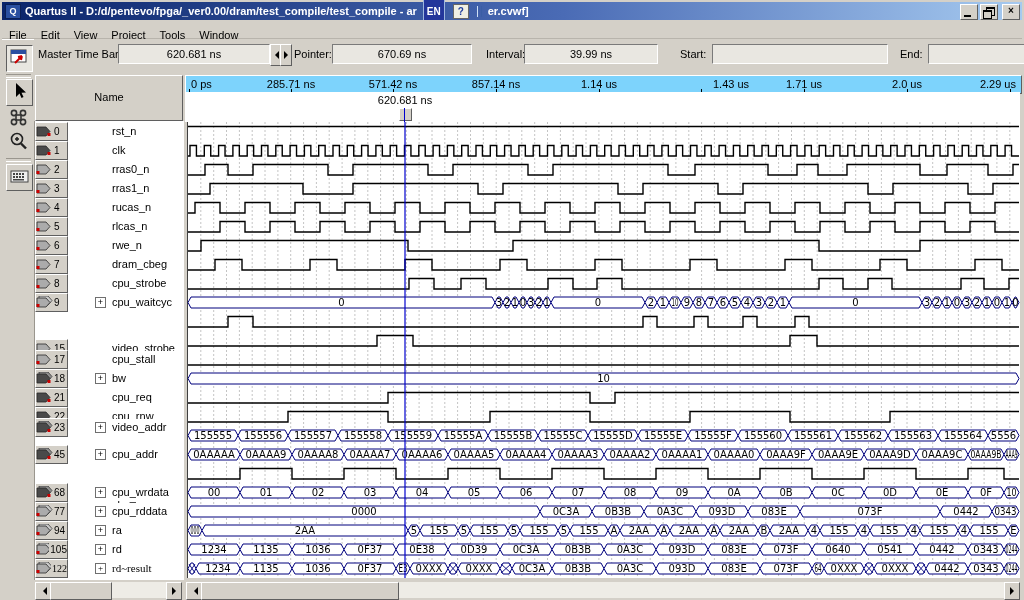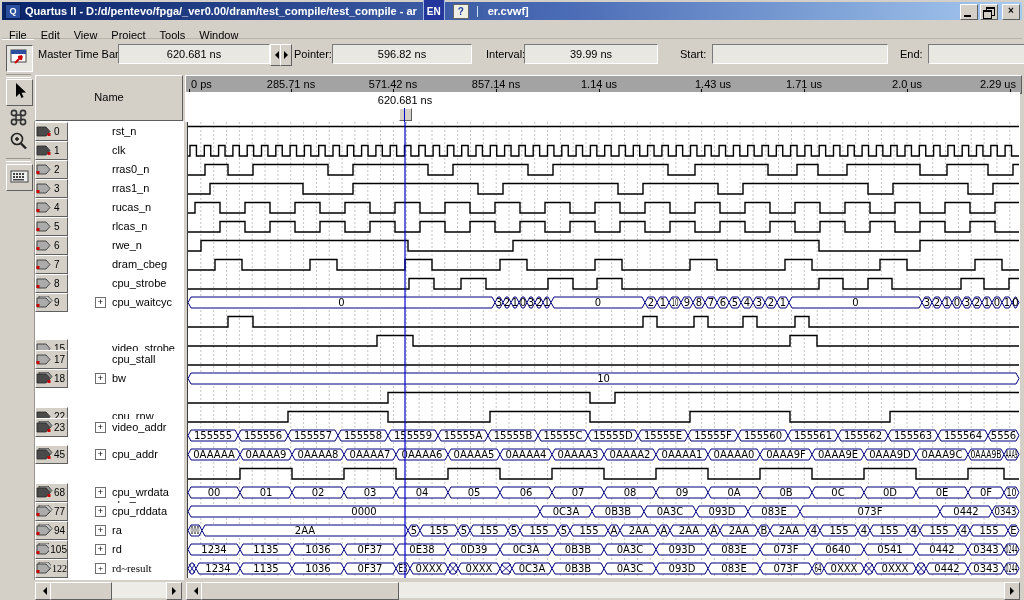--- a/index.html
+++ b/index.html
@@ -49,21 +49,21 @@
   .rows{position:absolute;left:35px;top:122px;width:148px;height:456px;}
   .sigrow{position:absolute;left:0;width:148px;height:19px;}
   .numbtn{position:absolute;left:0;top:0;width:31px;height:17px;background:#d4d0c8;border:1px solid;
     border-color:#fff #5f5f5f #5f5f5f #fff;display:flex;align-items:center;}
   .numbtn span{font-size:10px;margin-left:1px;}
   .namecell{position:absolute;left:34px;top:1px;width:114px;height:17px;background:#fff;}
   .plusbox{position:absolute;left:26px;top:3px;width:9px;height:9px;border:1px solid #6f6f6f;background:#fff;
     font-size:9px;line-height:8px;text-align:center;color:#000;}
   .signame{position:absolute;left:43px;top:2px;font-size:11px;white-space:nowrap;}
   
-  .ruler{position:absolute;left:185px;top:75px;width:835px;height:17px;background:#a3a3a3;
+  .ruler{position:absolute;left:185px;top:75px;width:835px;height:17px;background:#7dd3fc;
     border:1px solid;border-color:#fff #5f5f5f #5f5f5f #fff;text-align:center;}
   .rlabel{position:absolute;top:2px;font-size:11px;color:#000;white-space:nowrap;}
   .rtick{position:absolute;bottom:0;width:1px;height:4px;background:#000;}
   .substrip{position:absolute;left:185px;top:92px;width:835px;height:30px;background:#fff;}
   .cursorlabel{position:absolute;top:2px;font-size:11px;color:#000;transform:translateX(-50%);white-space:nowrap;}
   .cursorhandle{position:absolute;top:16px;width:11px;height:11px;background:#d4d0c8;border:1px solid;
     border-color:#fff #5f5f5f #5f5f5f #fff;}
   .cursorstub{position:absolute;top:16px;width:1px;height:14px;background:#0000cd;}
   .wavesvg{position:absolute;left:187px;top:122px;background:#fff;}
   
@@ -109,21 +109,21 @@
 <div class="toolbar">
   <span class="tlabel" style="left:4px">Master Time Bar:</span>
   <div class="tfield" style="left:84px;width:150px">620.681 ns</div>
   <div class="spin l" style="left:236px">
       <i></i>
     </div>
   <div class="spin r" style="left:246px">
       <i></i>
     </div>
   <span class="tlabel" style="left:260px">Pointer:</span>
-  <div class="tfield" style="left:298px;width:138px">596.82 ns</div>
+  <div class="tfield" style="left:298px;width:138px">670.69 ns</div>
   <span class="tlabel" style="left:452px">Interval:</span>
   <div class="tfield" style="left:490px;width:132px">39.99 ns</div>
   <span class="tlabel" style="left:646px">Start:</span>
   <div class="tfield" style="left:678px;width:174px"></div>
   <span class="tlabel" style="left:866px">End:</span>
   <div class="tfield" style="left:894px;width:126px"></div>
 </div>
 
 <div class="lefttools">
   <div class="ltool box pressed" style="top:5px">
@@ -331,20 +331,32 @@
           <polygon points="1,2 10,2 14,6.5 10,11 1,11" fill="#4a4a4a" stroke="#2a2a2a" stroke-width="0.8"></polygon>
           <rect x="11.5" y="8" width="3" height="3" fill="#cc0000"></rect>
         </svg>
         <span>18</span>
       </div>
       <div class="namecell">
         <span class="plusbox">+</span>
         <span class="signame">bw</span>
       </div>
     </div>
+    <div class="sigrow" style="top: 266px;">
+      <div class="numbtn">
+        <svg width="17" height="13">
+          <polygon points="1,2 10,2 14,6.5 10,11 1,11" fill="#4a4a4a" stroke="#2a2a2a" stroke-width="0.8"></polygon>
+          <rect x="11.5" y="8" width="3" height="3" fill="#cc0000"></rect>
+        </svg>
+        <span>21</span>
+      </div>
+      <div class="namecell">
+        <span class="signame">cpu_req</span>
+      </div>
+    </div>
     <div class="sigrow" style="top: 285px;">
       <div class="numbtn">
         <svg width="17" height="13">
           <polygon points="1,2 10,2 14,6.5 10,11 1,11" fill="#4a4a4a" stroke="#2a2a2a" stroke-width="0.8"></polygon>
           <rect x="11.5" y="8" width="3" height="3" fill="#cc0000"></rect>
         </svg>
         <span>22</span>
       </div>
       <div class="namecell">
         <span class="signame">cpu_rnw</span>
@@ -466,21 +478,21 @@
     <span class="rlabel" style="left: 5px;">0 ps</span>
     <span class="rtick" style="left: 3px;"></span>
     <span class="rlabel" style="left: 105px; transform: translateX(-50%);">285.71 ns</span>
     <span class="rtick" style="left: 105px;"></span>
     <span class="rlabel" style="left: 207px; transform: translateX(-50%);">571.42 ns</span>
     <span class="rtick" style="left: 207px;"></span>
     <span class="rlabel" style="left: 310px; transform: translateX(-50%);">857.14 ns</span>
     <span class="rtick" style="left: 310px;"></span>
     <span class="rlabel" style="left: 413px; transform: translateX(-50%);">1.14 us</span>
     <span class="rtick" style="left: 413px;"></span>
-    <span class="rlabel" style="left: 527px; transform: translateX(-50%);">1.43 us</span>
+    <span class="rlabel" style="left: 545px; transform: translateX(-50%);">1.43 us</span>
     <span class="rtick" style="left: 515px;"></span>
     <span class="rlabel" style="left: 618px; transform: translateX(-50%);">1.71 us</span>
     <span class="rtick" style="left: 618px;"></span>
     <span class="rlabel" style="left: 721px; transform: translateX(-50%);">2.0 us</span>
     <span class="rtick" style="left: 721px;"></span>
     <span class="rlabel" style="right: 5px;">2.29 us</span>
     <span class="rtick" style="left: 824px;"></span>
   </div>
 <div class="substrip">
   <div class="cursorlabel" style="left: 220px;">620.681 ns</div>

